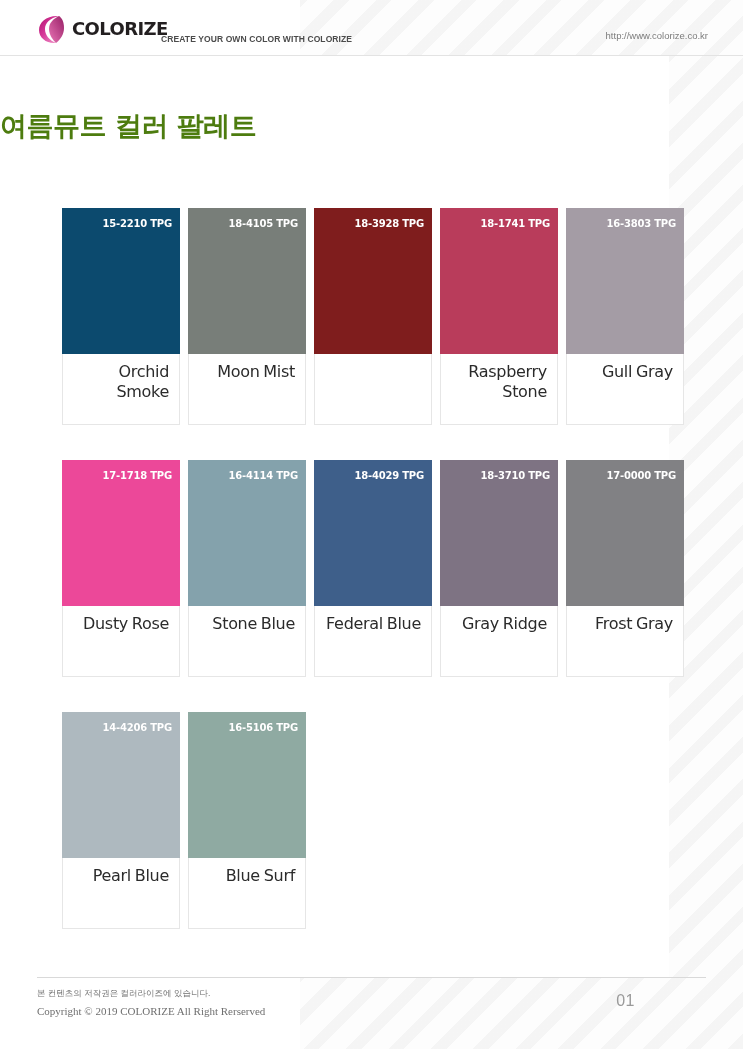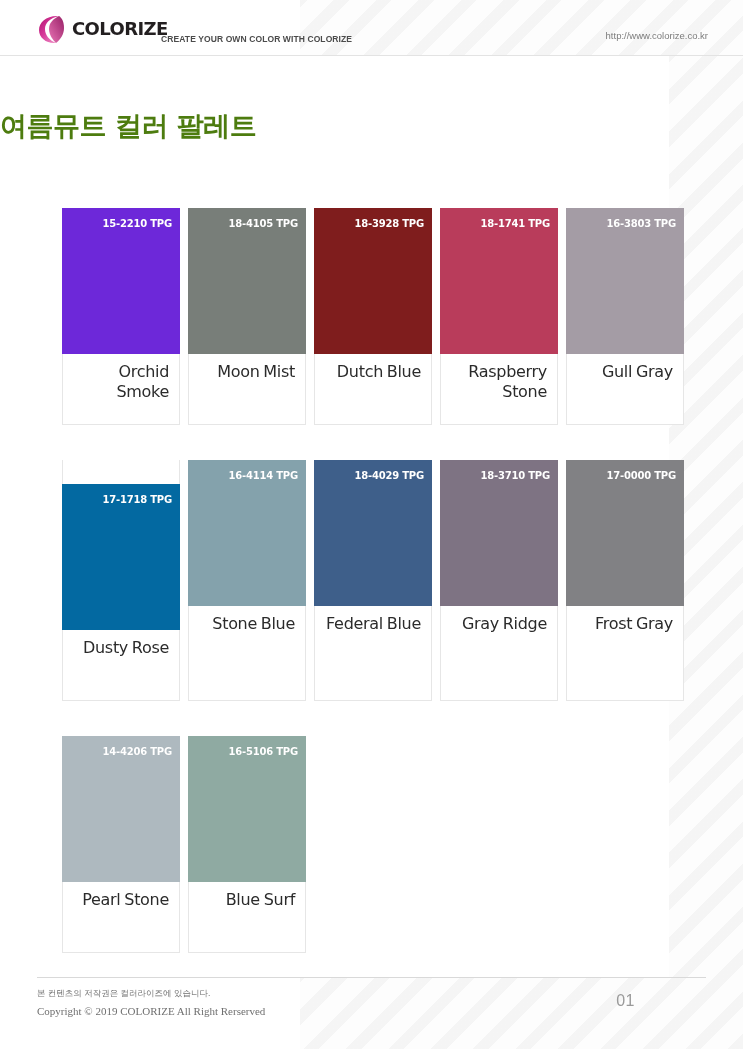--- a/index.html
+++ b/index.html
@@ -259,45 +259,41 @@
     <div class="header-rule"></div>
   </div>
 </div>
 
 <div class="title">여름뮤트 컬러 팔레트</div>
 
 <div class="palette">
 
   <div class="row">
     <div class="card">
-      <div class="swatch" style="background-color: #6d28d9;">
+      <div class="swatch" style="background-color: #0c4a6e;">
         <span class="swatch-code">15-2210 TPG</span>
       </div>
       <div class="card-body">
         <div class="swatch-name">Orchid</div>
         <div class="swatch-name">Smoke</div>
       </div>
     </div>
     <div class="card">
       <div class="swatch" style="background-color: rgb(120, 126, 121);">
         <span class="swatch-code">18-4105 TPG</span>
       </div>
       <div class="card-body">
         <div class="swatch-name">Moon Mist</div>
         <div class="swatch-name"></div>
       </div>
     </div>
     <div class="card">
       <div class="swatch" style="background-color: #7f1d1d;">
         <span class="swatch-code">18-3928 TPG</span>
       </div>
-      <div class="card-body">
-        <div class="swatch-name">Dutch Blue</div>
-        <div class="swatch-name"></div>
-      </div>
     </div>
     <div class="card">
       <div class="swatch" style="background-color: rgb(185, 60, 91);">
         <span class="swatch-code">18-1741 TPG</span>
       </div>
       <div class="card-body">
         <div class="swatch-name">Raspberry</div>
         <div class="swatch-name">Stone</div>
       </div>
     </div>
@@ -307,21 +303,21 @@
       </div>
       <div class="card-body">
         <div class="swatch-name">Gull Gray</div>
         <div class="swatch-name"></div>
       </div>
     </div>
   </div>
 
   <div class="row">
     <div class="card">
-      <div class="swatch" style="background-color: #0369a1; margin-top: 24px;">
+      <div class="swatch" style="background-color: #ec4899;">
         <span class="swatch-code">17-1718 TPG</span>
       </div>
       <div class="card-body">
         <div class="swatch-name">Dusty Rose</div>
         <div class="swatch-name"></div>
       </div>
     </div>
     <div class="card">
       <div class="swatch" style="background-color: rgb(132, 162, 172);">
         <span class="swatch-code">16-4114 TPG</span>
@@ -359,21 +355,21 @@
       </div>
     </div>
   </div>
 
   <div class="row">
     <div class="card">
       <div class="swatch" style="background-color: rgb(174, 185, 191);">
         <span class="swatch-code">14-4206 TPG</span>
       </div>
       <div class="card-body">
-        <div class="swatch-name">Pearl Stone</div>
+        <div class="swatch-name">Pearl Blue</div>
         <div class="swatch-name"></div>
       </div>
     </div>
     <div class="card">
       <div class="swatch" style="background-color: rgb(143, 170, 162);">
         <span class="swatch-code">16-5106 TPG</span>
       </div>
       <div class="card-body">
         <div class="swatch-name">Blue Surf</div>
         <div class="swatch-name"></div>

